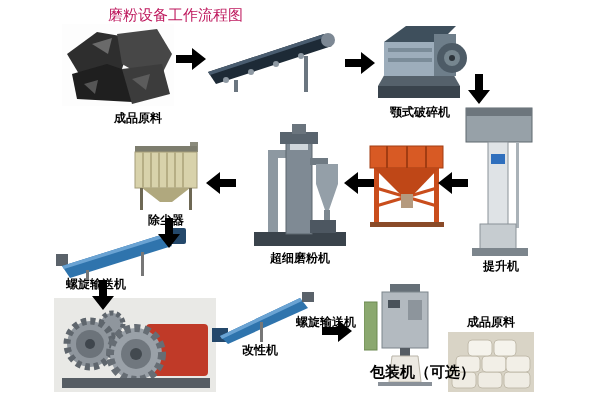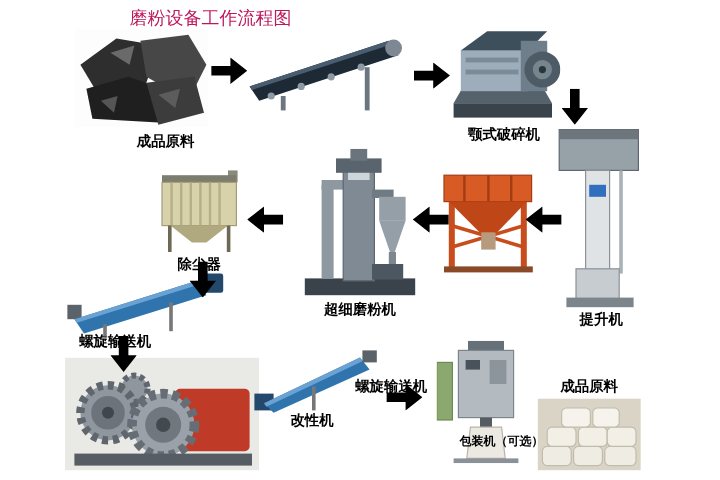--- a/index.html
+++ b/index.html
@@ -2,21 +2,21 @@
 <html><head>
 <meta charset="utf-8">
 <style>
   html,body{margin:0;padding:0;}
   body{font-family:"Liberation Sans","DejaVu Sans",sans-serif;background:#fff;}
   #canvas{position:relative;width:600px;height:400px;background:#ffffff;overflow:hidden;}
   .node{position:absolute;}
   .node svg{display:block;}
   .lbl{position:absolute;color:#000;font-weight:bold;font-size:12px;line-height:1.15;text-align:center;white-space:nowrap;}
   .lbl.big{font-size:12px;}
-  .lbl.small{font-size:10px;}
+  .lbl.small{font-size:15px;}
   #title{position:absolute;left:108px;top:6px;font-size:15px;font-weight:normal;color:#be185d;}
   .arrow{position:absolute;}
   .arrow svg{display:block;}
 </style>
 </head>
 <body>
 
 <div id="canvas">
 
   <div id="title">磨粉设备工作流程图</div>

